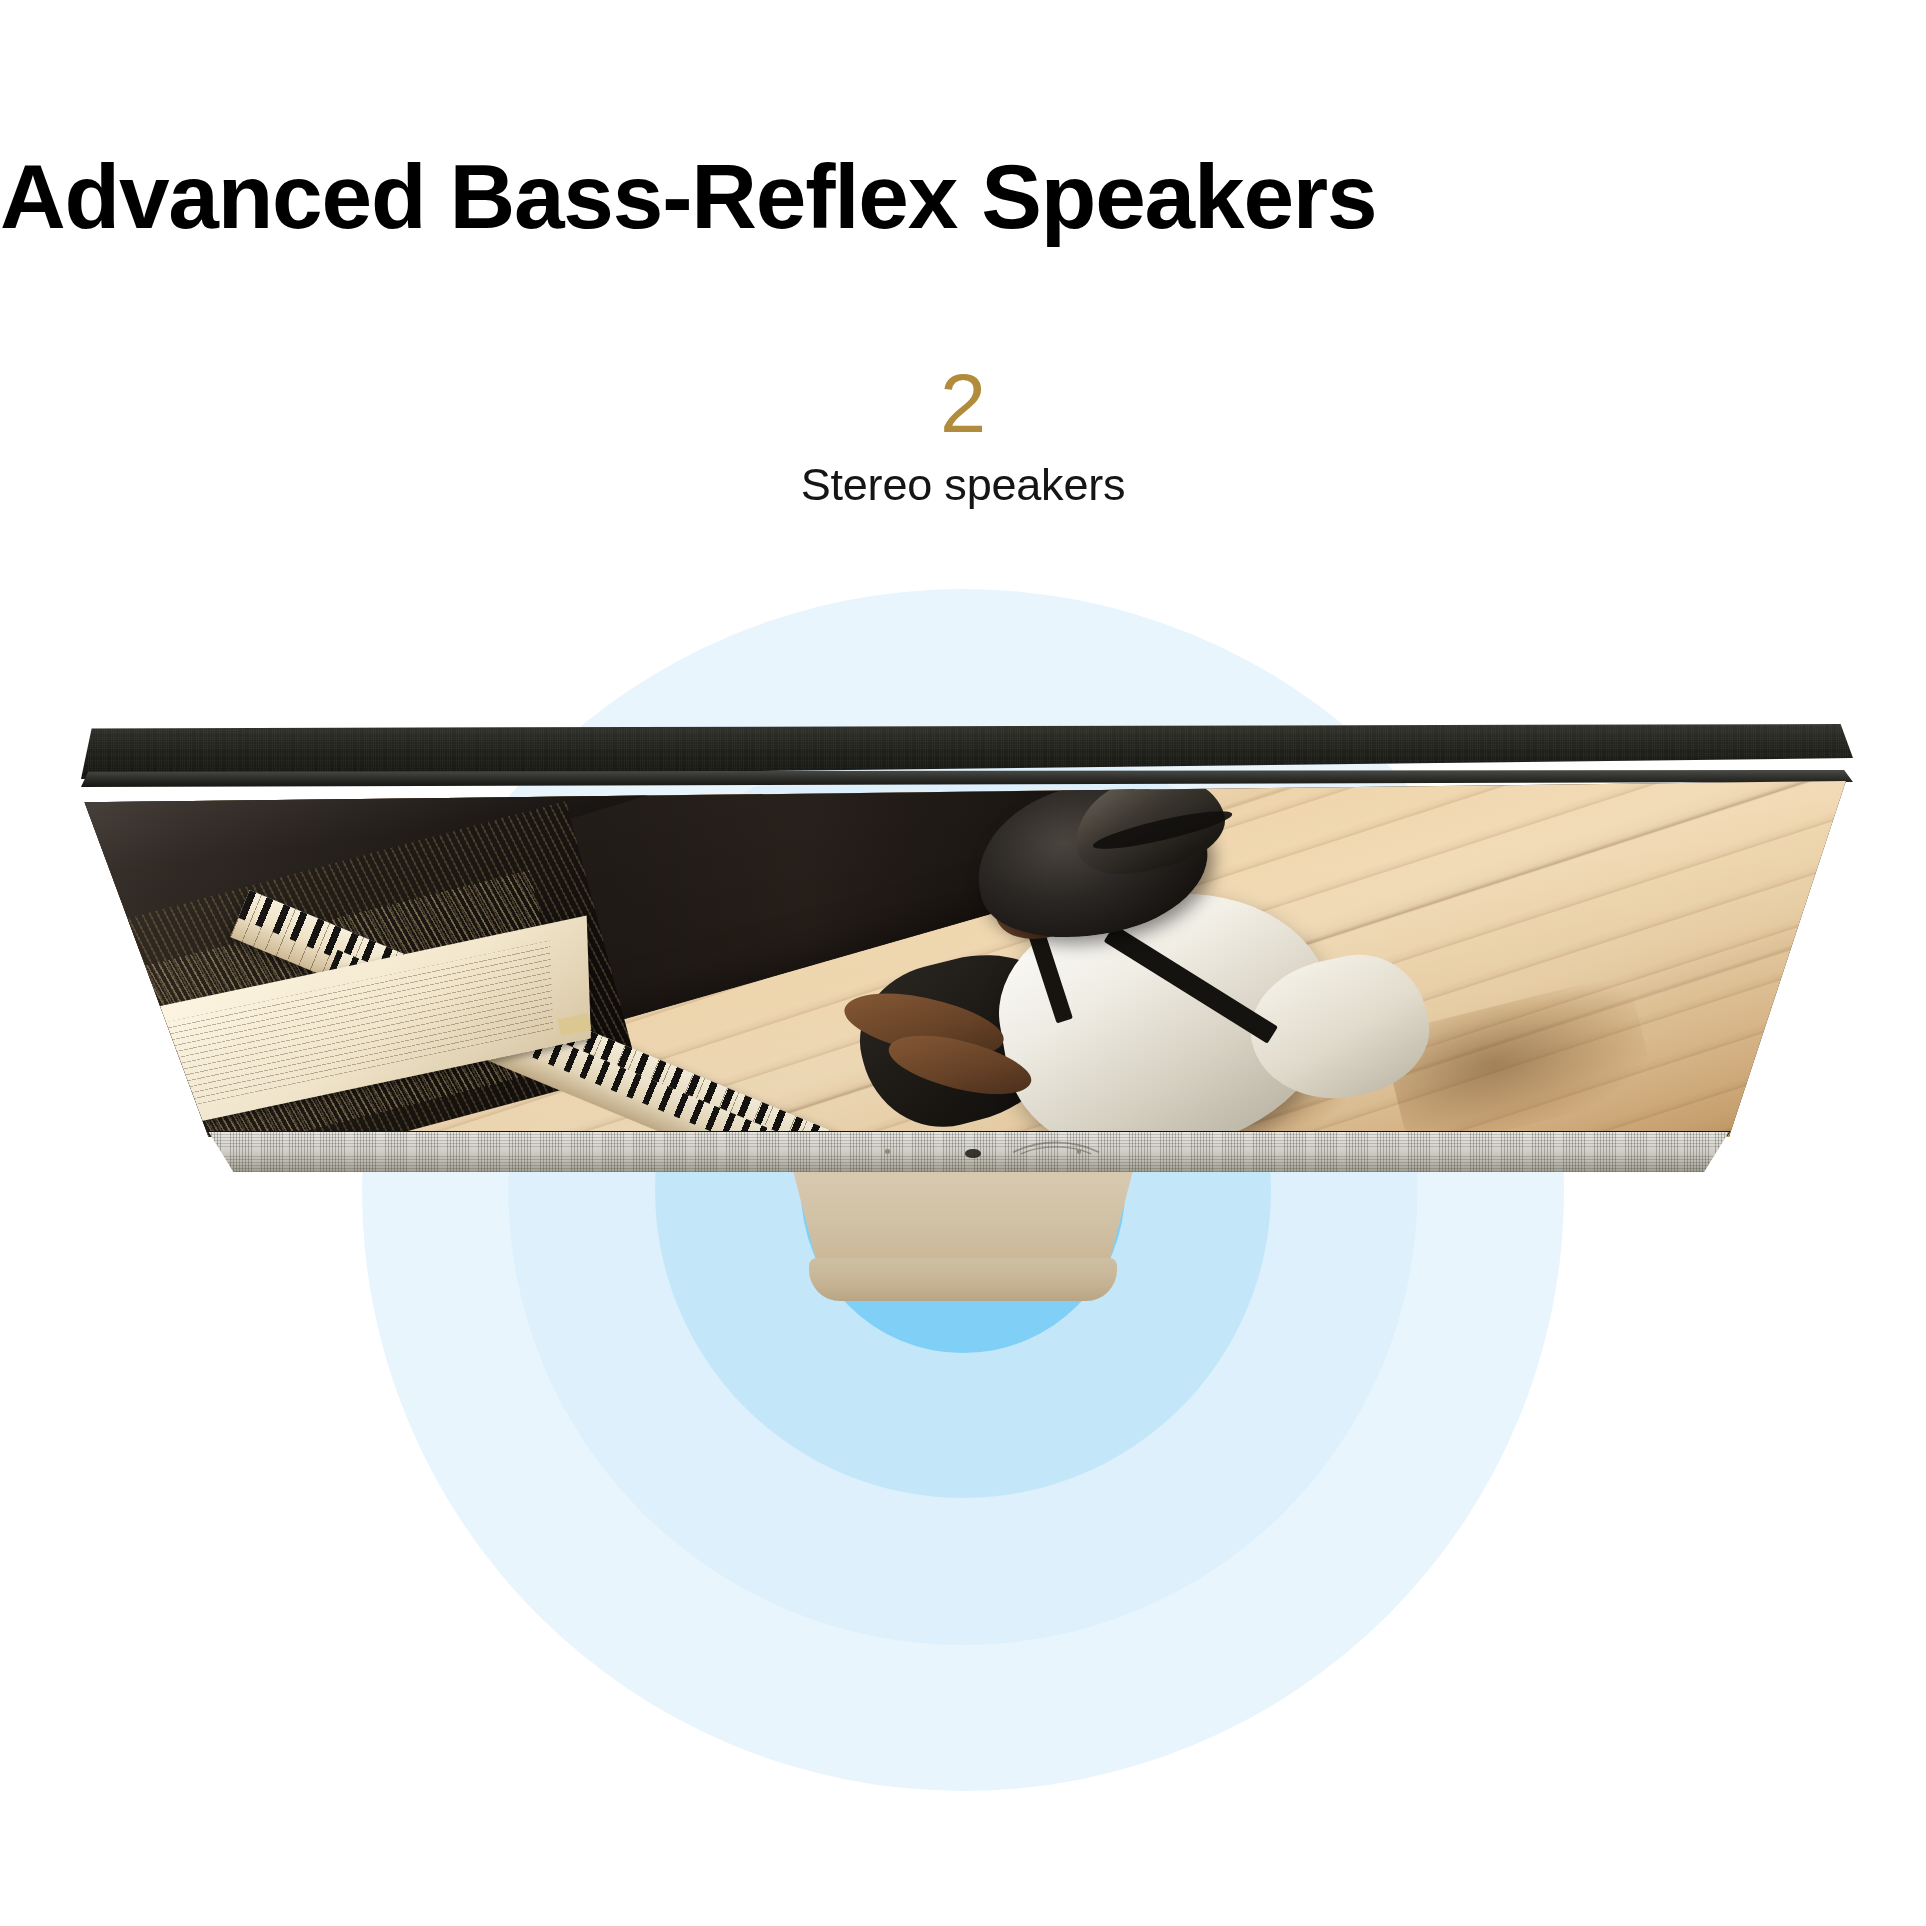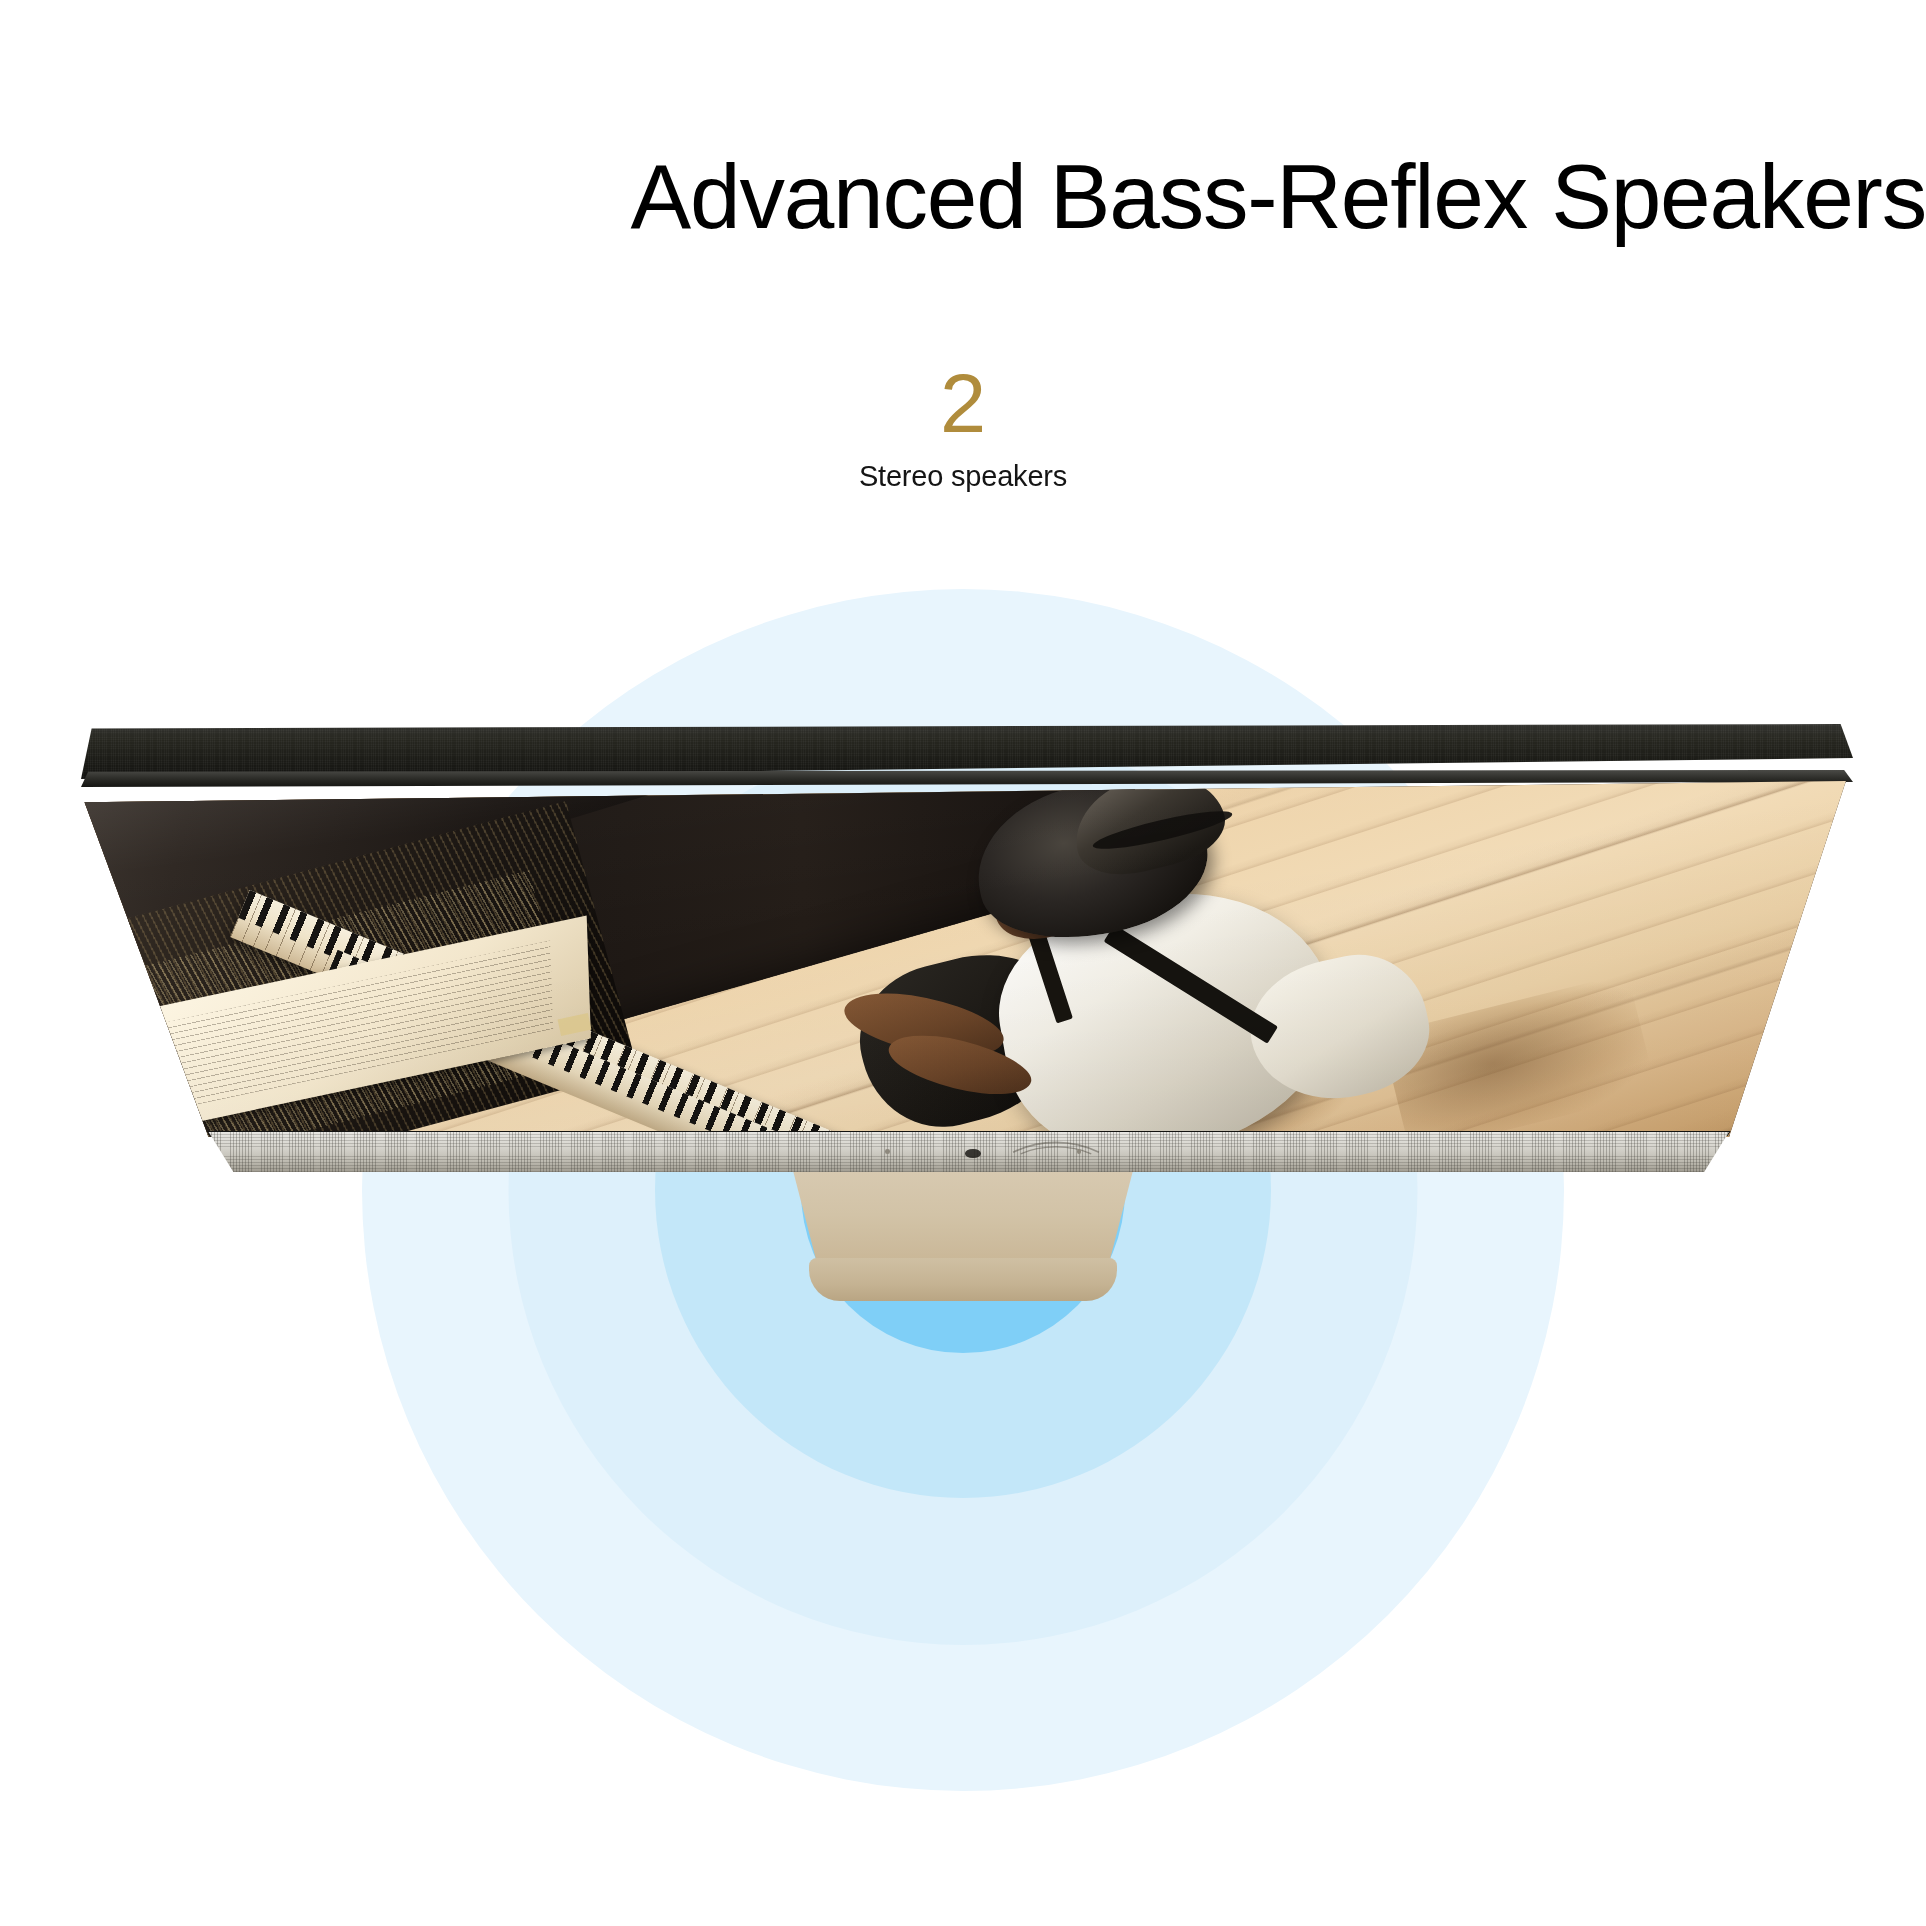--- a/index.html
+++ b/index.html
@@ -18,24 +18,24 @@
     background: #ffffff;
     overflow: hidden;
   }
 
   
   .headline {
     position: absolute;
     left: 0;
     top: 151px;
     width: 1926px;
-    text-align: right;
+    text-align: left;
     font-size: 91px;
     line-height: 1.0;
-    font-weight: 400;
+    font-weight: 700;
     letter-spacing: -1.2px;
     color: #000000;
     font-family: "Liberation Sans", sans-serif;
   }
 
   .spec-block {
     position: absolute;
     left: 0;
     top: 362px;
     width: 1926px;
@@ -43,21 +43,21 @@
   }
   .spec-number {
     font-size: 83px;
     line-height: 1.0;
     font-weight: 400;
     color: #b08c3c;
     letter-spacing: 0px;
   }
   .spec-label {
     margin-top: 17px;
-    font-size: 29px;
+    font-size: 45px;
     line-height: 1.0;
     font-weight: 400;
     color: #151515;
     letter-spacing: -0.2px;
   }
 
   
   .ripples {
     position: absolute;
     left: 0;

